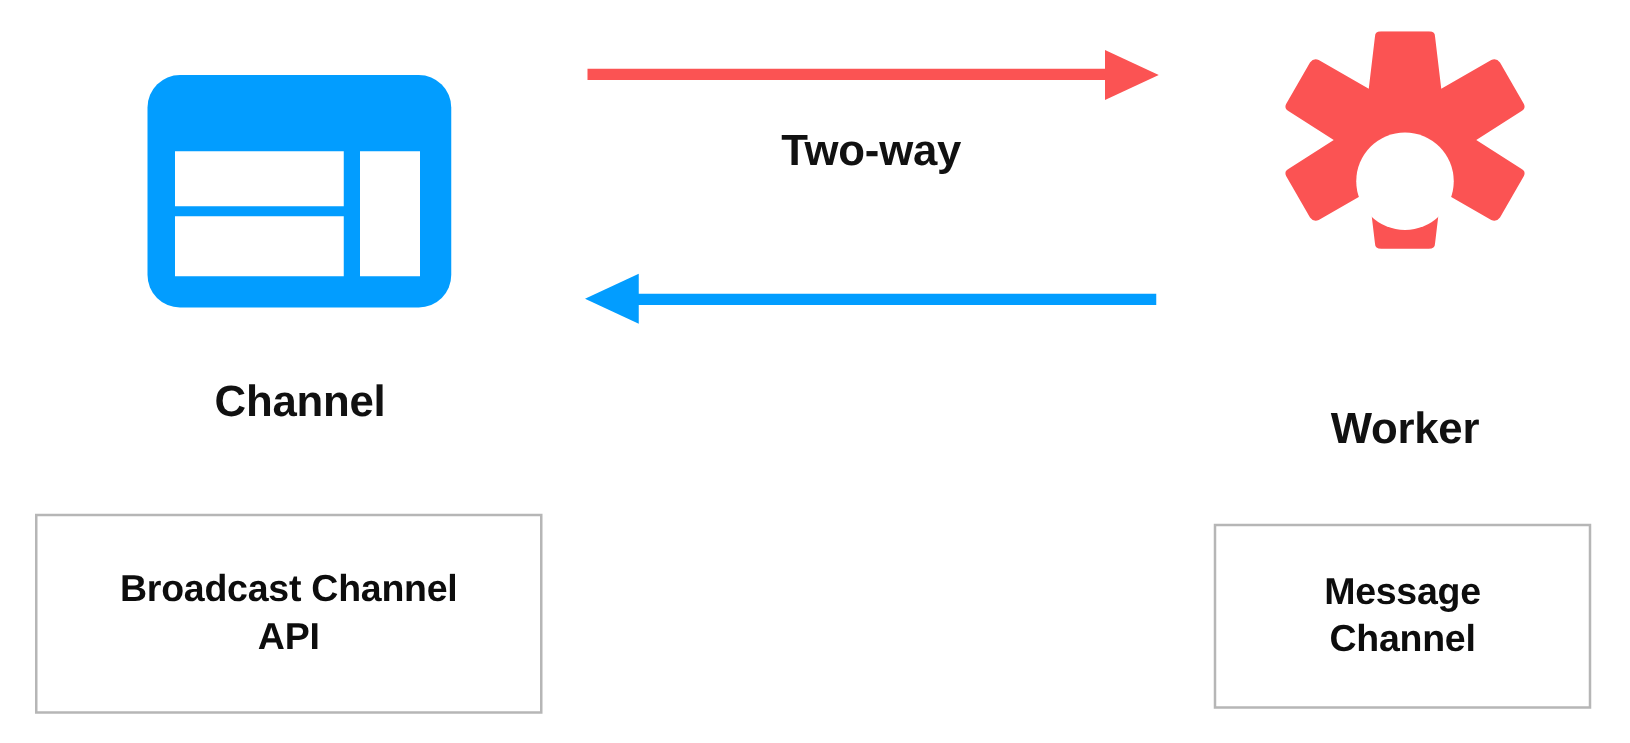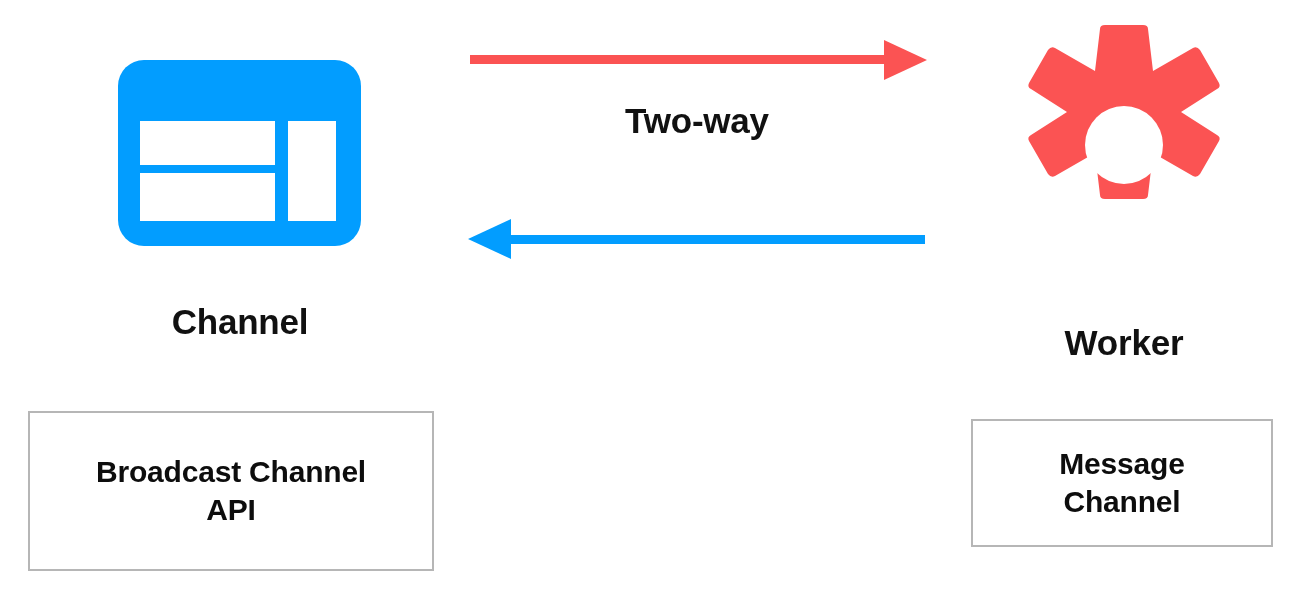--- a/index.html
+++ b/index.html
@@ -118,21 +118,21 @@
     text-align: center;
     font-weight: bold;
     font-size: 30px;
     line-height: 1.28;
     color: #0d0d0d;
     box-sizing: border-box;
     letter-spacing: -0.2px;
   }
   .api-box-0 { left: 28px;  top: 411px; width: 406px; height: 160px; }
   .api-box-1 { left: 487px; top: 414px; width: 404px; height: 128px; }
-  .api-box-2 { left: 971px; top: 419px; width: 302px; height: 128px; }
+  .api-box-2 { left: 971px; top: 419px; width: 302px; height: 148px; }
   .api-box-text { display: block; padding: 0 10px; }
 </style>
 </head>
 <body>
 
 <div id="canvas">
 
   <div class="window-icon">
     <div class="win-pane win-pane-top"></div>
     <div class="win-pane win-pane-bottom"></div>

